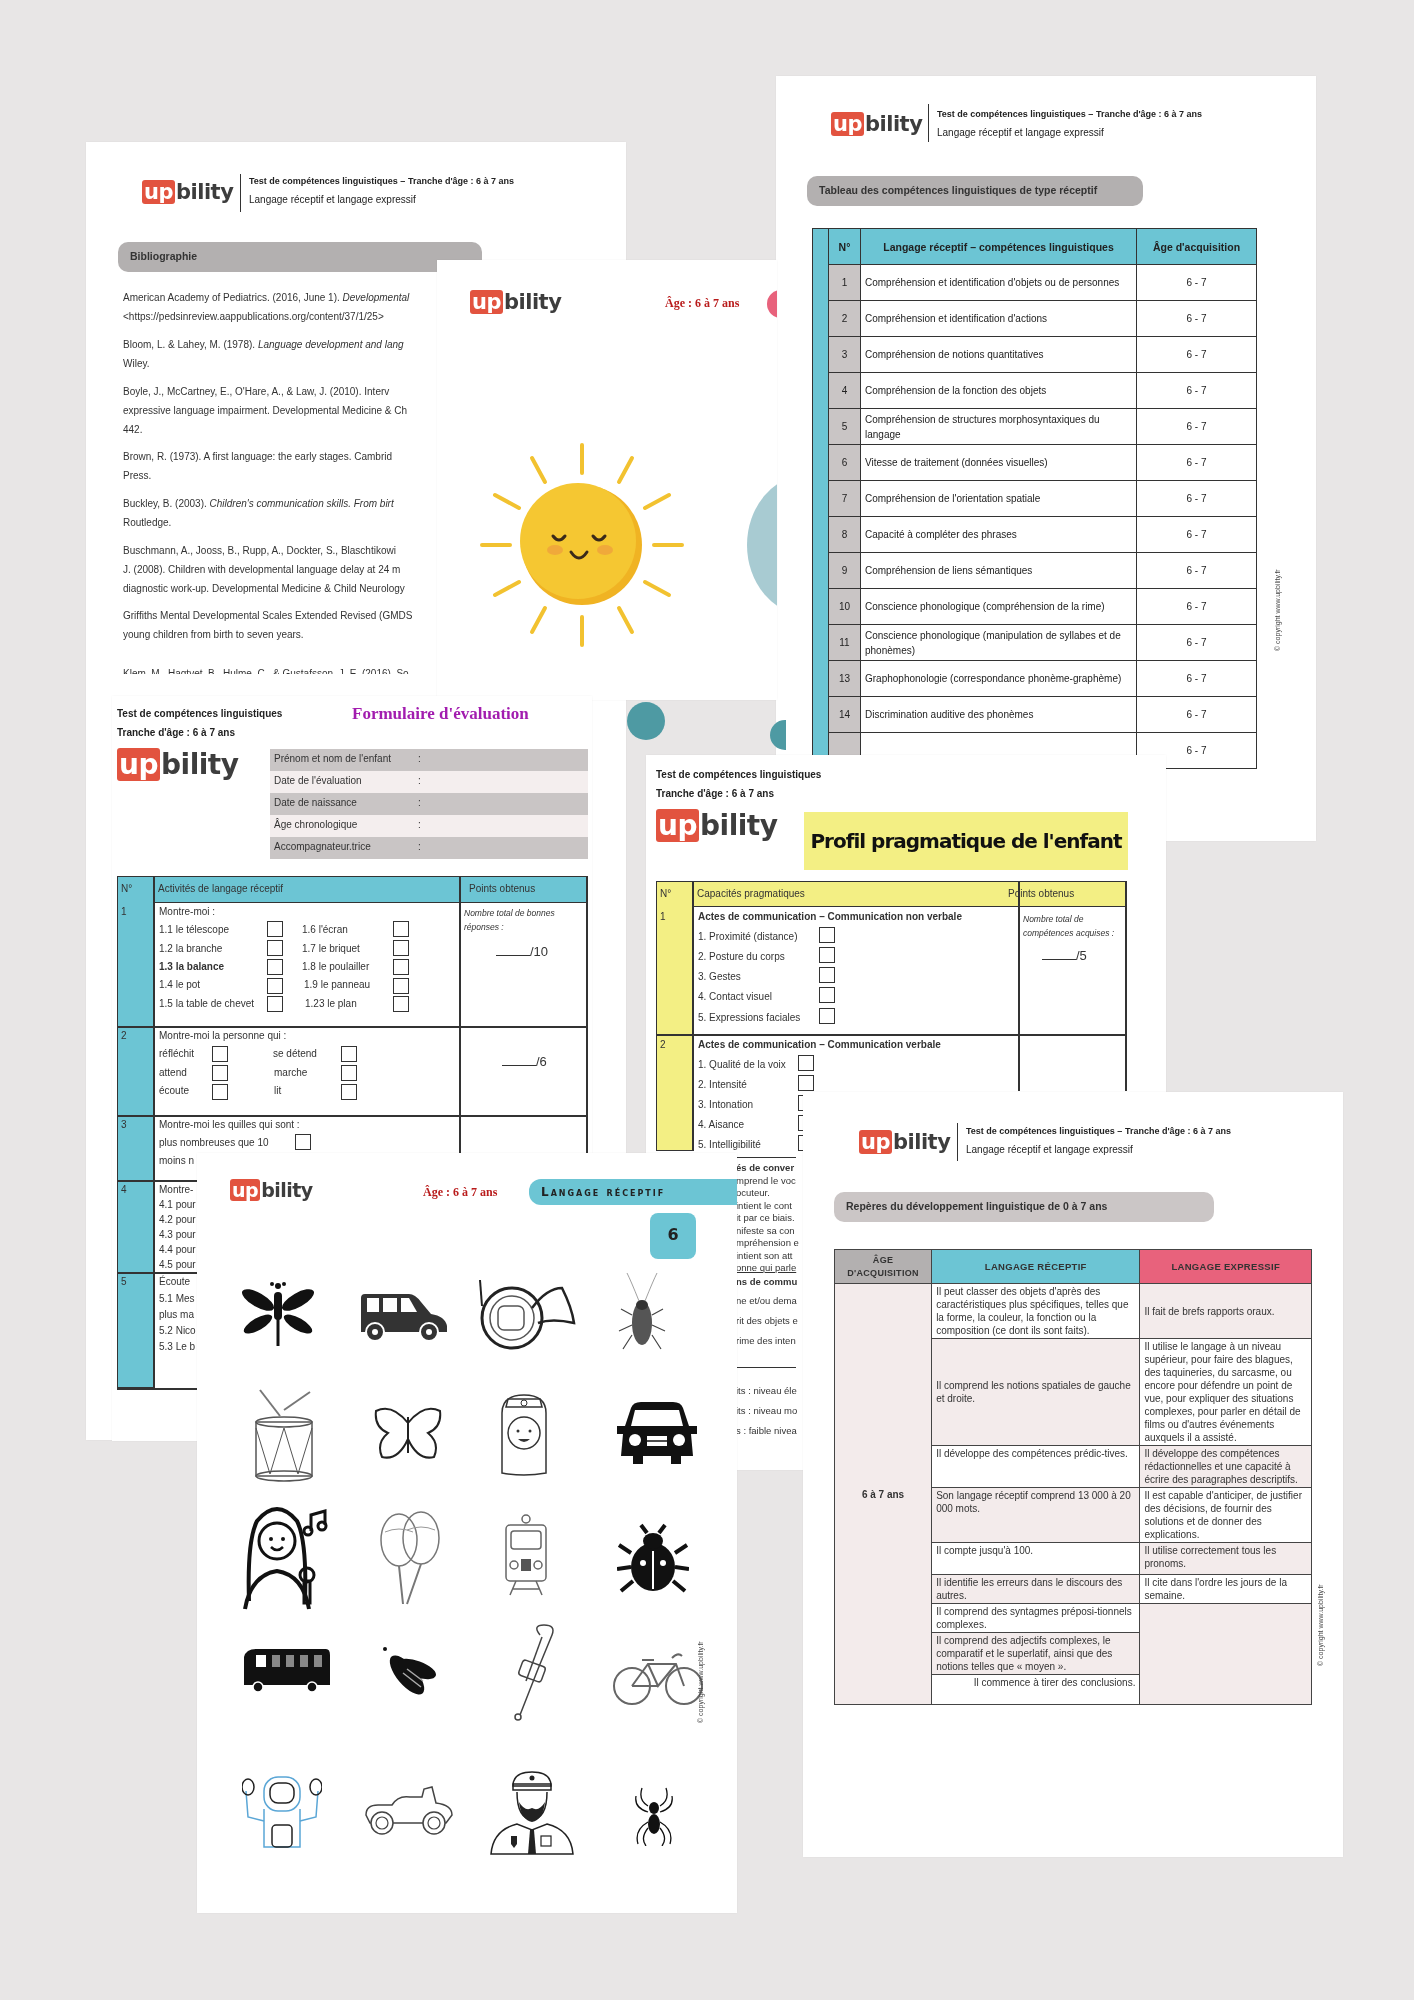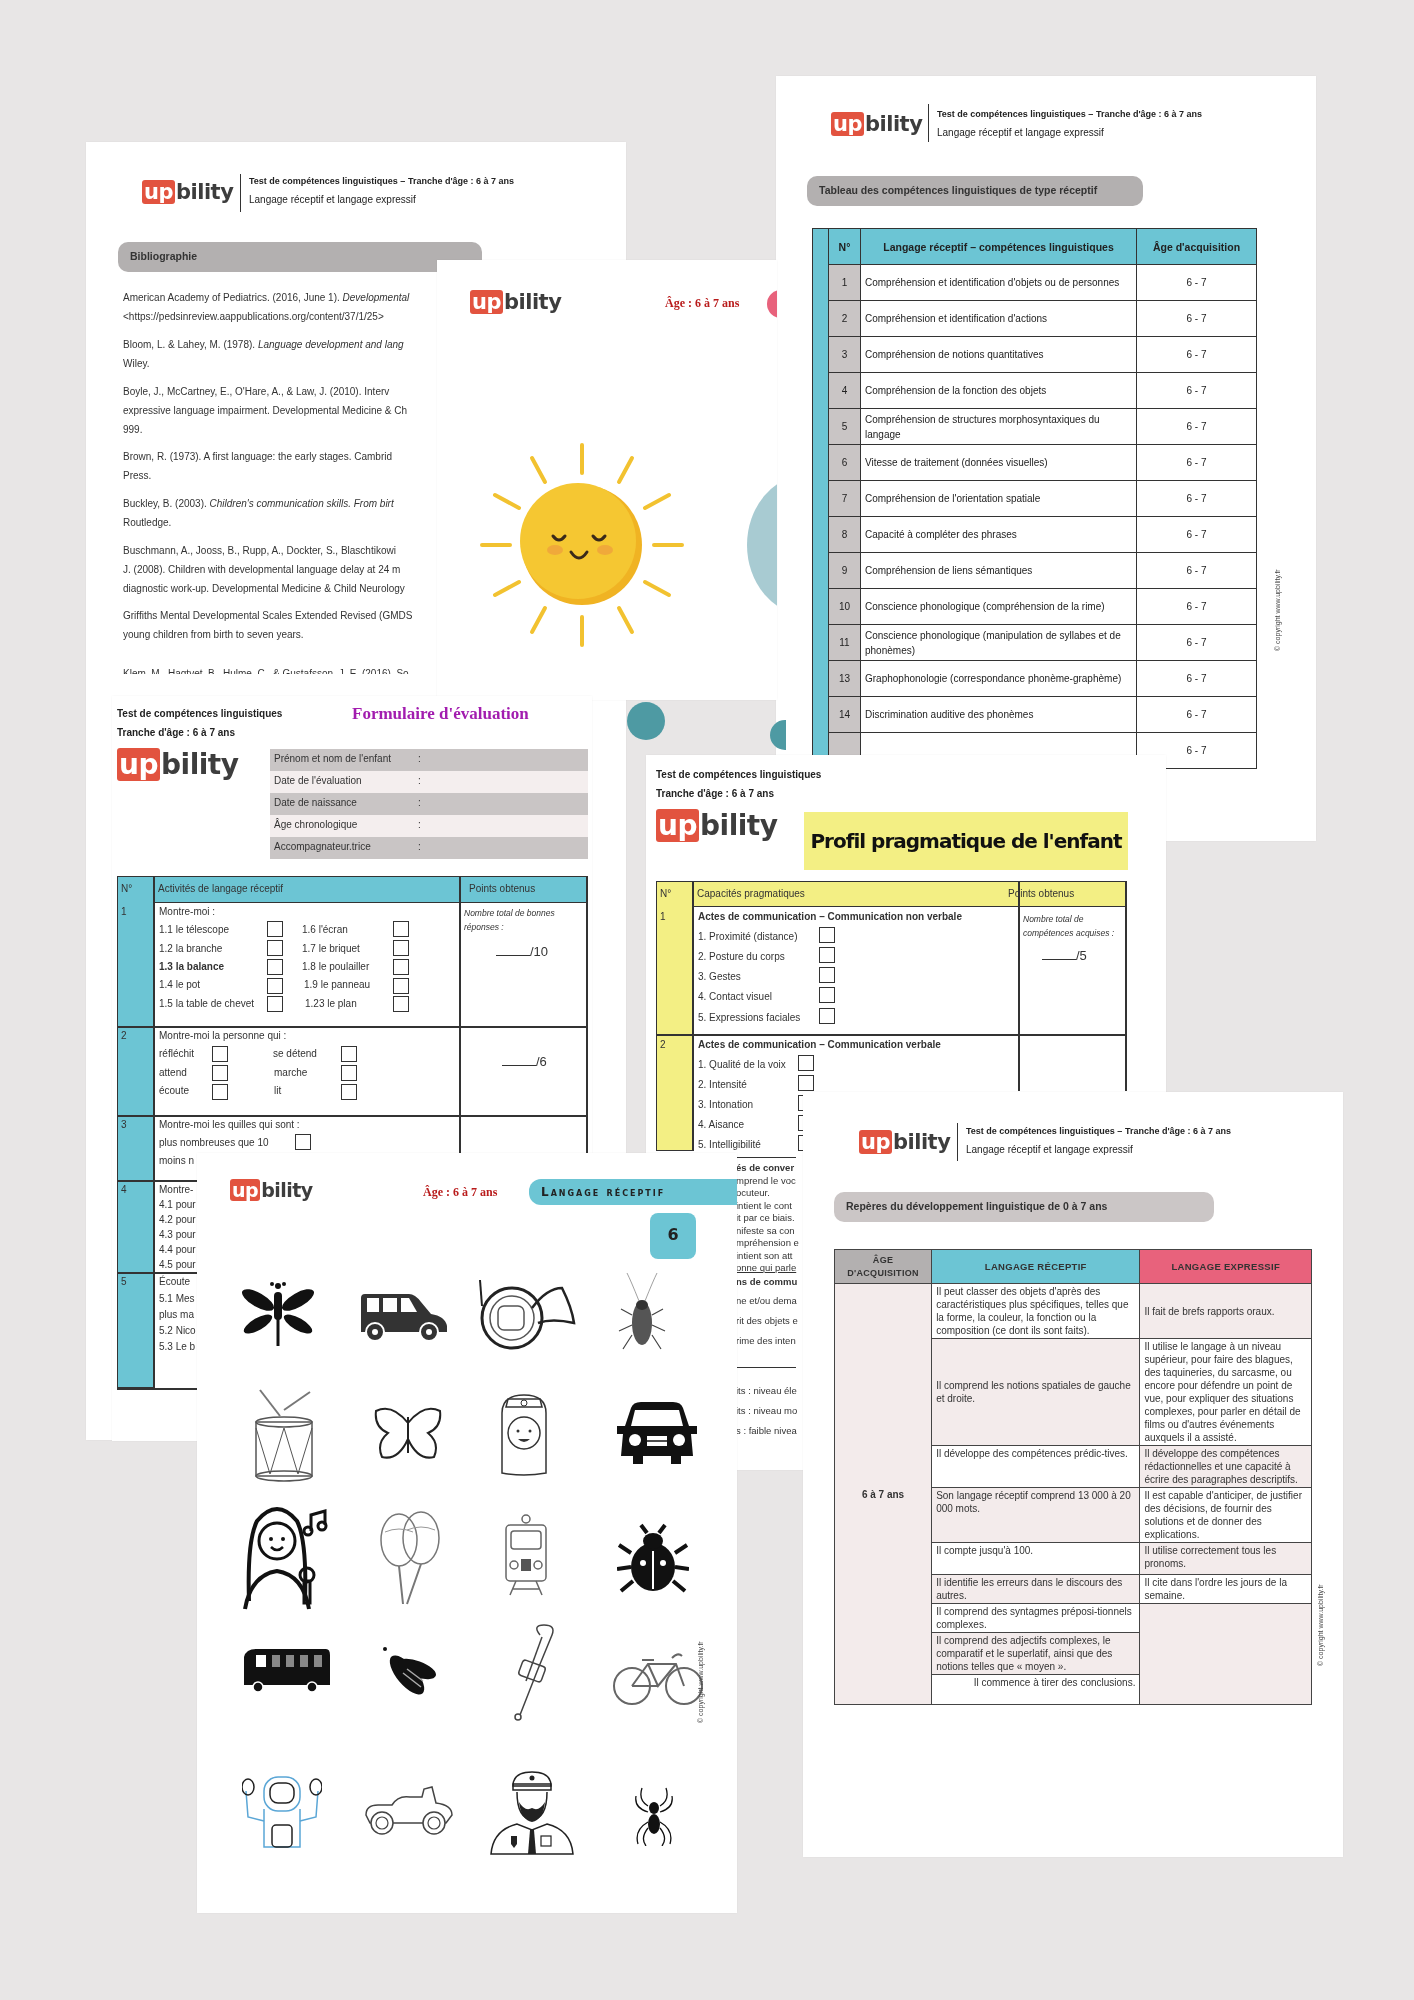--- a/index.html
+++ b/index.html
@@ -53,21 +53,21 @@
 
 <div class="page" style="left:86px;top:142px;width:540px;height:1298px;">
   <div class="logo" style="left:56px;top:38px;font-size:21px;"><span class="up">up</span><span>bility</span></div>
   <div class="hdr-sep" style="left:154px;top:32px;height:38px;"></div>
   <div class="hdr-title" style="left:163px;top:34px;">Test de compétences linguistiques – Tranche d'âge : 6 à 7 ans</div>
   <div class="hdr-sub" style="left:163px;top:52px;">Langage réceptif et langage expressif</div>
   <div class="pill" style="left:32px;top:100px;width:364px;height:30px;">Bibliographie</div>
 
   <div class="bib-entry" style="top:146px;"><span>American Academy of Pediatrics. (2016, June 1). </span><i>Developmental</i><br><span>&lt;https://pedsinreview.aappublications.org/content/37/1/25&gt;</span></div>
   <div class="bib-entry" style="top:193px;"><span>Bloom, L. &amp; Lahey, M. (1978). </span><i>Language development and lang</i><br><span>Wiley.</span></div>
-  <div class="bib-entry" style="top:240px;"><span>Boyle, J., McCartney, E., O'Hare, A., &amp; Law, J. (2010). Interv</span><br><span>expressive language impairment. Developmental Medicine &amp; Ch</span><br><span>999.</span></div>
+  <div class="bib-entry" style="top:240px;"><span>Boyle, J., McCartney, E., O'Hare, A., &amp; Law, J. (2010). Interv</span><br><span>expressive language impairment. Developmental Medicine &amp; Ch</span><br><span>442.</span></div>
   <div class="bib-entry" style="top:305px;"><span>Brown, R. (1973). A first language: the early stages. Cambrid</span><br><span>Press.</span></div>
   <div class="bib-entry" style="top:352px;"><span>Buckley, B. (2003). </span><i>Children's communication skills. From birt</i><br><span>Routledge.</span></div>
   <div class="bib-entry" style="top:399px;"><span>Buschmann, A., Jooss, B., Rupp, A., Dockter, S., Blaschtikowi</span><br><span>J. (2008). Children with developmental language delay at 24 m</span><br><span>diagnostic work-up. Developmental Medicine &amp; Child Neurology</span></div>
   <div class="bib-entry" style="top:464px;"><span>Griffiths Mental Developmental Scales Extended Revised (GMDS</span><br><span>young children from birth to seven years.</span></div>
   <div class="bib-entry" style="top:522px;height:10px;"><span>Klem, M., Hagtvet, B., Hulme, C., &amp; Gustafsson, J.-E. (2016). So</span></div>
 </div>
 
 <div class="page" style="left:776px;top:76px;width:540px;height:765px;">
   <div class="logo" style="left:55px;top:36px;font-size:21px;"><span class="up">up</span><span>bility</span></div>
   <div class="hdr-sep" style="left:152px;top:28px;height:38px;"></div>

